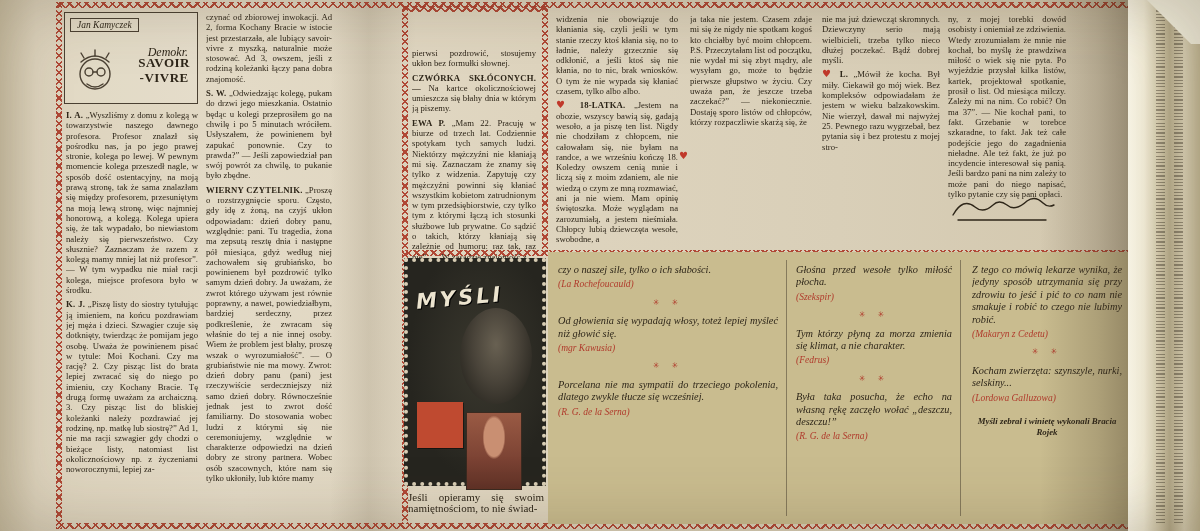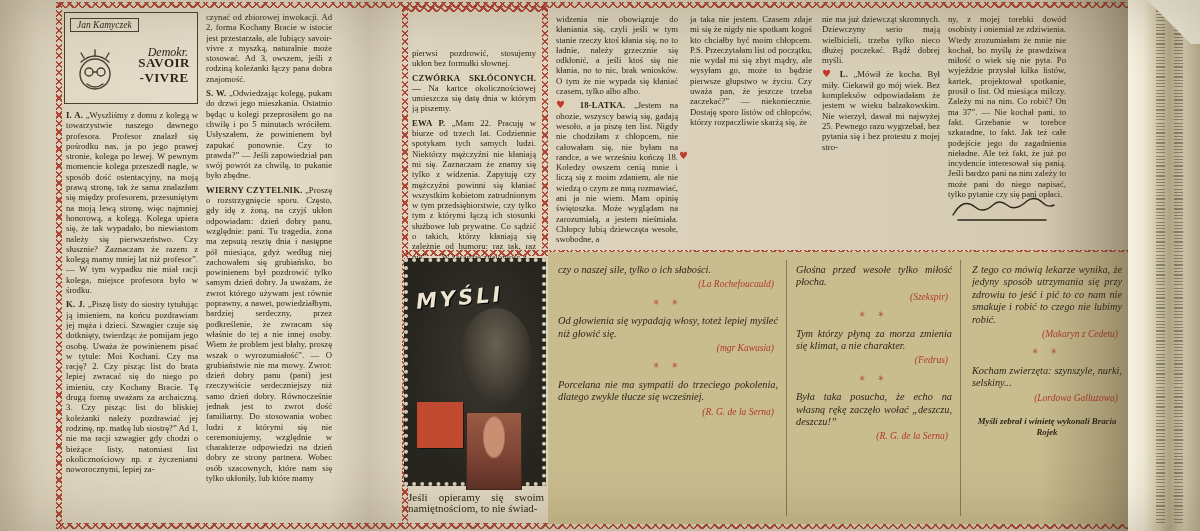--- a/index.html
+++ b/index.html
@@ -69,21 +69,21 @@
   
   .qpanel { position:absolute; left:548px; top:252px; width:584px; height:272px;
     background:#c9bc8f; z-index:2; }
   .qrule { position:absolute; top:8px; height:256px; width:1px; background:#857a5c; }
   .qcol { position:absolute; top:12px; height:252px; overflow:hidden;
     font-size:10.3px; line-height:12.4px; text-align:justify; }
   .q1 { left:10px;  width:220px; }
   .q2 { left:248px; width:156px; }
   .q3 { left:424px; width:150px; }
   .qt { margin-bottom:2px;font-style:italic; }
-  .qa { color:#b03a2b; font-style:italic; font-size:9.5px; text-align:right;
+  .qa { color:#b03a2b; font-style:italic; font-size:9.5px; text-align:left;
     margin:1px 4px 6px 0; }
   .orn { color:#b03a2b; text-align:center; font-size:8px; letter-spacing:5px; margin:3px 0 6px; }
   .credit { font-style:italic; font-size:8.8px; line-height:10.8px; text-align:center;
     margin-top:12px; font-weight:bold; }
 
   
   .curl-shadow { position:absolute; left:1040px; top:0; width:96px; height:531px; z-index:4;
     background:linear-gradient(90deg,rgba(61,48,30,0) 0,rgba(61,48,30,.20) 60%,rgba(61,48,30,.40) 100%);
     pointer-events:none; }
   .curl { position:absolute; left:1128px; top:0; width:72px; height:531px; z-index:5;
@@ -159,21 +159,21 @@
     </p>
   </div>
 
   <div class="col c3">
     <p class="entry">
       
       <span>pierwsi pozdrowić, stosujemy ukłon bez formułki słownej.</span>
     </p>
     <p class="entry">
       <span class="lead">CZWÓRKA SKŁÓCONYCH. —</span>
-      <span>Na kartce okolicznościowej umieszcza się datę dnia w którym ją piszemy.</span>
+      <span>Na kartce okolicznościowej umieszcza się błahy dnia w którym ją piszemy.</span>
     </p>
     <p class="entry">
       <span class="lead">EWA P.</span>
       <span>„Mam 22. Pracuję w biurze od trzech lat. Codziennie spotykam tych samych ludzi. Niektórzy mężczyźni nie kłaniają mi się. Zaznaczam że znamy się tylko z widzenia. Zapytuję czy mężczyźni powinni się kłaniać wszystkim kobietom zatrudnionym w tym przedsiębiorstwie, czy tylko tym z którymi łączą ich stosunki służbowe lub prywatne. Co sądzić o takich, którzy kłaniają się zależnie od humoru: raz tak, raz nie”. — W zasadzie znajomość z</span>
     </p>
   </div>
 
   <div class="col c4">
     <p class="entry">
       

